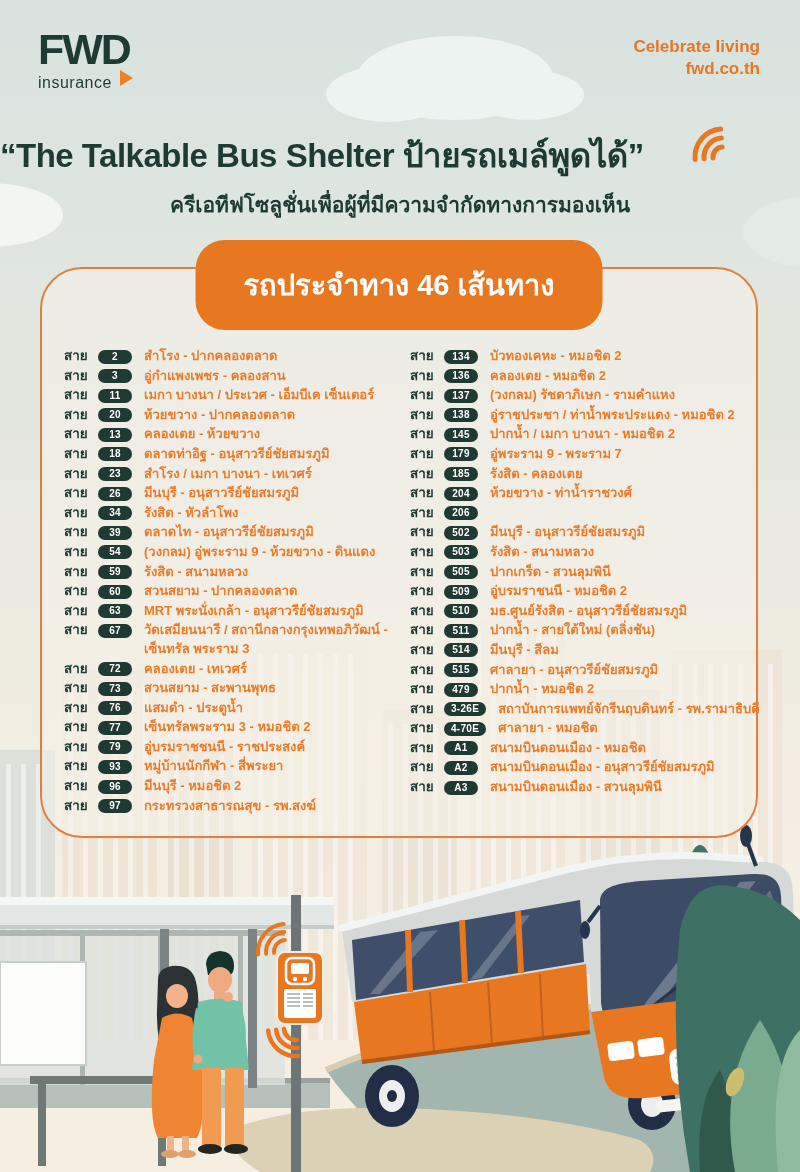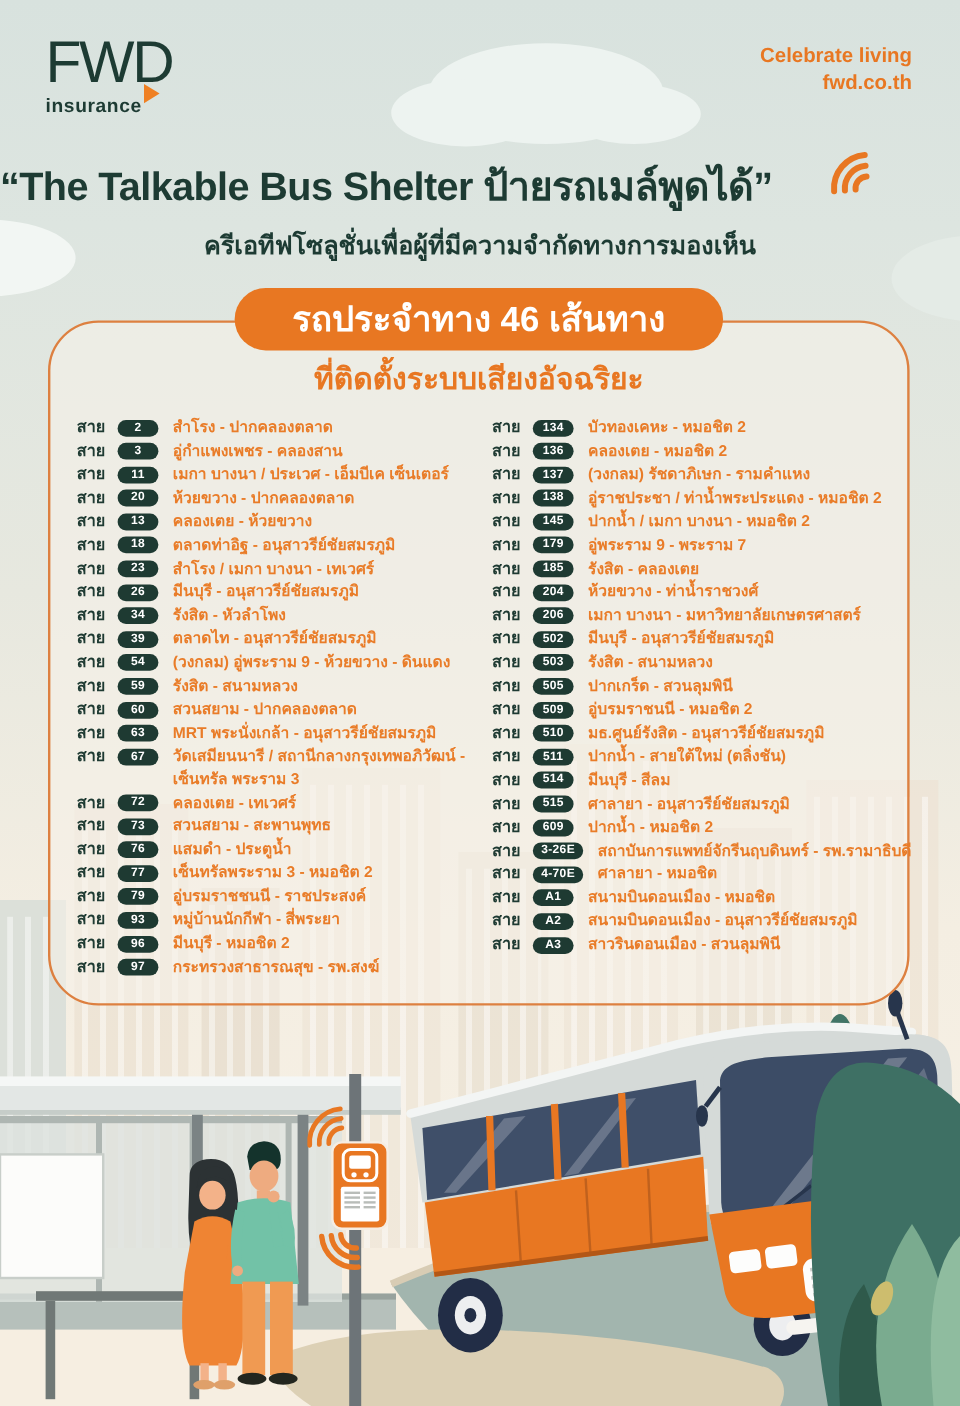--- a/index.html
+++ b/index.html
@@ -10,36 +10,36 @@
   .decor{position:absolute;left:0;top:0;z-index:0;pointer-events:none;}
   
   .skyline{position:absolute;left:0;top:620px;width:800px;height:420px;z-index:1;}
   .bld{position:absolute;bottom:0;}
   .bld::after{content:"";position:absolute;left:6px;right:6px;top:14px;bottom:0;
     background:repeating-linear-gradient(90deg,rgba(255,255,255,.45) 0 5px,transparent 5px 15px);}
   
   .scene{position:absolute;left:0;top:600px;z-index:2;}
   
   .logo{position:absolute;left:38px;top:28px;z-index:3;color:#1d3b33;}
-  .fwd-word{position:relative;font-size:49px;font-weight:400;letter-spacing:-2px;line-height:1;}
+  .fwd-word{position:relative;font-size:43px;font-weight:700;letter-spacing:-2px;line-height:1;}
   .fwd-tri{position:absolute;left:82px;top:42px;width:0;height:0;z-index:4;
     border-left:13px solid #ef8023;border-top:8px solid transparent;border-bottom:8px solid transparent;}
-  .fwd-sub{font-size:16px;font-weight:700;letter-spacing:.5px;margin-top:3px;}
+  .fwd-sub{font-size:16px;font-weight:400;letter-spacing:.5px;margin-top:3px;}
   .tagline{position:absolute;right:40px;top:36px;z-index:3;text-align:right;
     color:#e87722;font-size:17px;font-weight:700;line-height:1.32;}
   
   .title{position:absolute;left:0;top:136px;width:100%;z-index:3;text-align:left;
     font-size:33px;font-weight:800;color:#1d3b33;letter-spacing:-.5px;line-height:1.2;}
   .subtitle{position:absolute;left:0;top:188px;width:100%;z-index:3;text-align:center;
     font-size:21px;font-weight:700;color:#1d3b33;}
   
   .card{position:absolute;left:40px;top:267px;width:718px;height:571px;box-sizing:border-box;
     border:2px solid #dd8040;border-radius:42px;background:rgba(247,242,232,.58);z-index:3;}
   .badge{position:absolute;left:50%;top:-29px;transform:translateX(-50%);
-    background:#e87722;color:#fff;border-radius:29px;padding:3px 48px;
+    background:#e87722;color:#fff;border-radius:29px;padding:22px 48px;
     font-size:29px;font-weight:800;white-space:nowrap;}
   .sub-badge{margin-top:32px;text-align:center;font-size:25px;font-weight:700;color:#e87722;line-height:30px;}
   .columns{display:flex;margin:16px 14px 0 22px;}
   .route-col{width:346px;flex:none;}
   .route-col.right{width:356px;}
   .route-row{display:flex;align-items:flex-start;line-height:18.6px;margin-bottom:1px;}
   .route-prefix{flex:none;width:34px;font-size:13.5px;font-weight:700;color:#1e3a32;}
   .route-no{flex:none;min-width:20px;height:13px;margin:2.5px 12px 0 0;padding:1px 7px 0;
     background:#1e3a32;color:#fff;border-radius:9px;font-size:10px;font-weight:700;
     text-align:center;line-height:12px;letter-spacing:.3px;}
@@ -415,21 +415,20 @@
 
           <div class="route-row">
             <span class="route-prefix">สาย</span>
             <span class="route-no">204</span>
             <span class="route-name">ห้วยขวาง - ท่าน้ำราชวงศ์</span>
           </div>
 
           <div class="route-row">
             <span class="route-prefix">สาย</span>
             <span class="route-no">206</span>
-            <span class="route-name">เมกา บางนา - มหาวิทยาลัยเกษตรศาสตร์</span>
           </div>
 
           <div class="route-row">
             <span class="route-prefix">สาย</span>
             <span class="route-no">502</span>
             <span class="route-name">มีนบุรี - อนุสาวรีย์ชัยสมรภูมิ</span>
           </div>
 
           <div class="route-row">
             <span class="route-prefix">สาย</span>
@@ -468,21 +467,21 @@
           </div>
 
           <div class="route-row">
             <span class="route-prefix">สาย</span>
             <span class="route-no">515</span>
             <span class="route-name">ศาลายา - อนุสาวรีย์ชัยสมรภูมิ</span>
           </div>
 
           <div class="route-row">
             <span class="route-prefix">สาย</span>
-            <span class="route-no">609</span>
+            <span class="route-no">479</span>
             <span class="route-name">ปากน้ำ - หมอชิต 2</span>
           </div>
 
           <div class="route-row">
             <span class="route-prefix">สาย</span>
             <span class="route-no">3-26E</span>
             <span class="route-name">สถาบันการแพทย์จักรีนฤบดินทร์ - รพ.รามาธิบดี</span>
           </div>
 
           <div class="route-row">
@@ -499,19 +498,19 @@
 
           <div class="route-row">
             <span class="route-prefix">สาย</span>
             <span class="route-no">A2</span>
             <span class="route-name">สนามบินดอนเมือง - อนุสาวรีย์ชัยสมรภูมิ</span>
           </div>
 
           <div class="route-row">
             <span class="route-prefix">สาย</span>
             <span class="route-no">A3</span>
-            <span class="route-name">สาวรินดอนเมือง - สวนลุมพินี</span>
+            <span class="route-name">สนามบินดอนเมือง - สวนลุมพินี</span>
           </div>
         </div>
     </div>
   </section>
 
 </div>
 
 </body></html>

